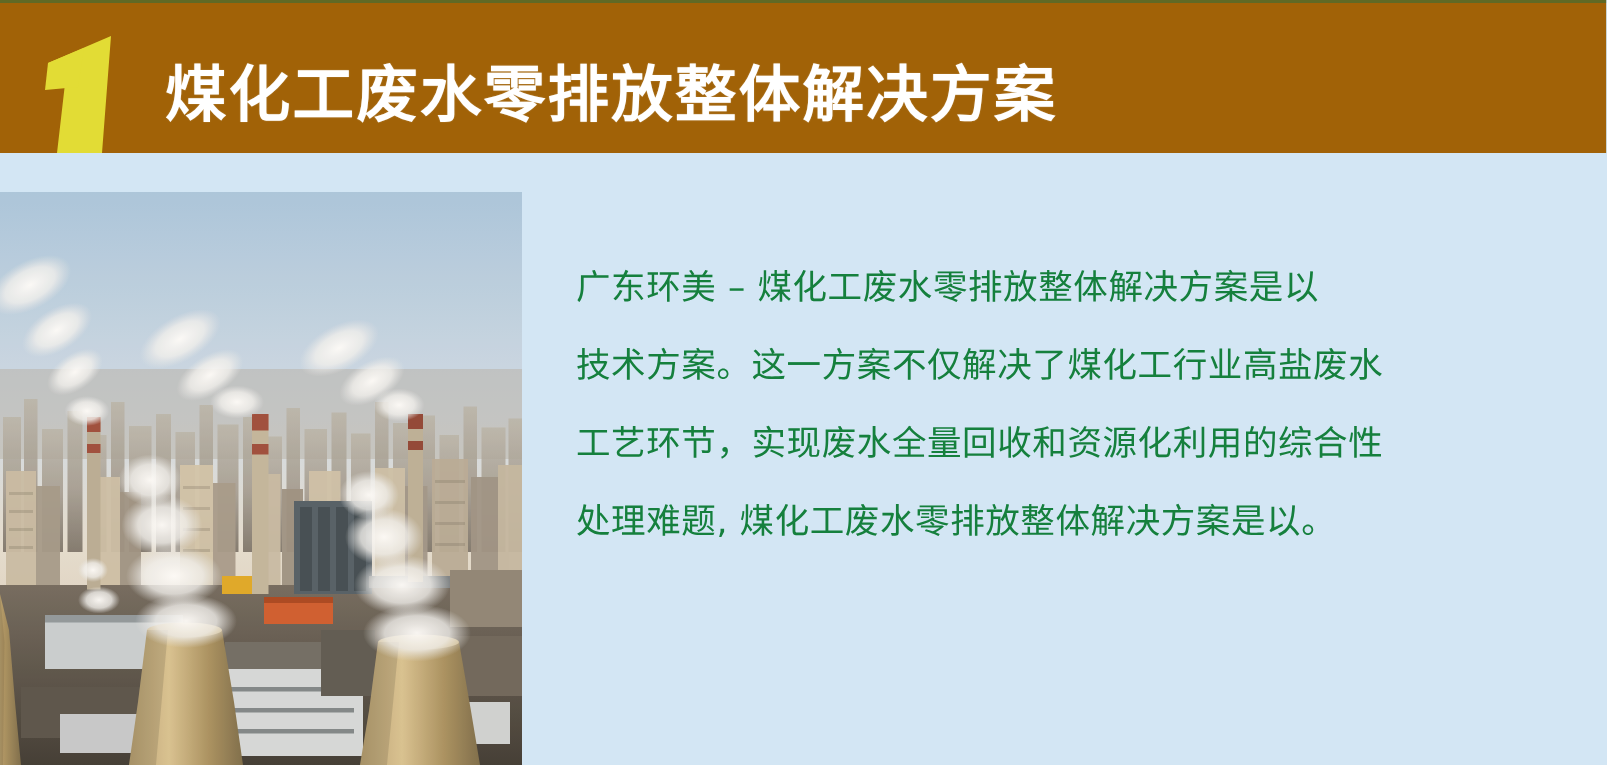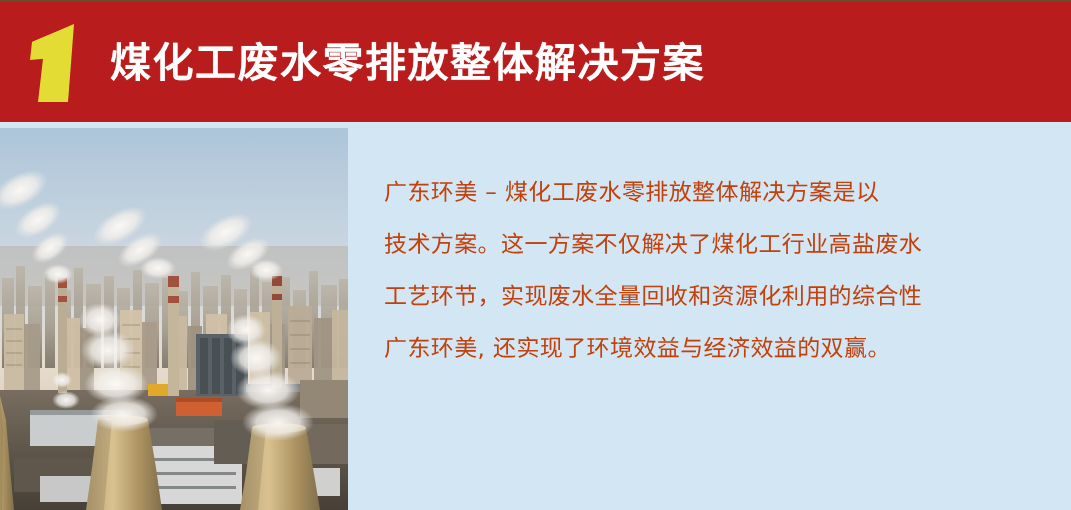--- a/index.html
+++ b/index.html
@@ -22,22 +22,22 @@
     background: #d3e6f4;
     overflow: hidden;
   }
 
   
   .header-banner {
     position: absolute;
     left: 0;
     top: 0;
     width: 1071px;
-    height: 122px;
-    background: #b91c1c;
+    height: 102px;
+    background: #a16207;
     box-sizing: border-box;
     text-align: center;
   }
   .header-banner-topline {
     position: absolute;
     left: 0;
     top: 0;
     width: 100%;
     height: 2px;
     background: #2b6f3e;
@@ -100,21 +100,21 @@
   .photo svg { display: block; }
 
   
   .paragraph-block {
     position: absolute;
     left: 384px;
     top: 166px;
     width: 600px;
   }
   .para-line {
-    color: #c2410c;
+    color: #15803d;
     font-size: 23px;
     line-height: 52px;
     height: 52px;
     letter-spacing: 0.4px;
     white-space: nowrap;
     font-family: "DejaVu Sans", "Liberation Sans", sans-serif;
   }
 </style>
 </head>
 <body>
@@ -323,16 +323,16 @@
 
         <rect x="0" y="0" width="348" height="382" fill="#e8b87a" opacity="0.07"></rect>
       </svg>
     </div>
   </div>
 
   <div class="paragraph-block">
     <div class="para-line">广东环美 – 煤化工废水零排放整体解决方案是以</div>
     <div class="para-line">技术方案。这一方案不仅解决了煤化工行业高盐废水</div>
     <div class="para-line">工艺环节，实现废水全量回收和资源化利用的综合性</div>
-    <div class="para-line">广东环美, 还实现了环境效益与经济效益的双赢。</div>
+    <div class="para-line">处理难题, 煤化工废水零排放整体解决方案是以。</div>
   </div>
 
 </div>
 
 </body></html>

